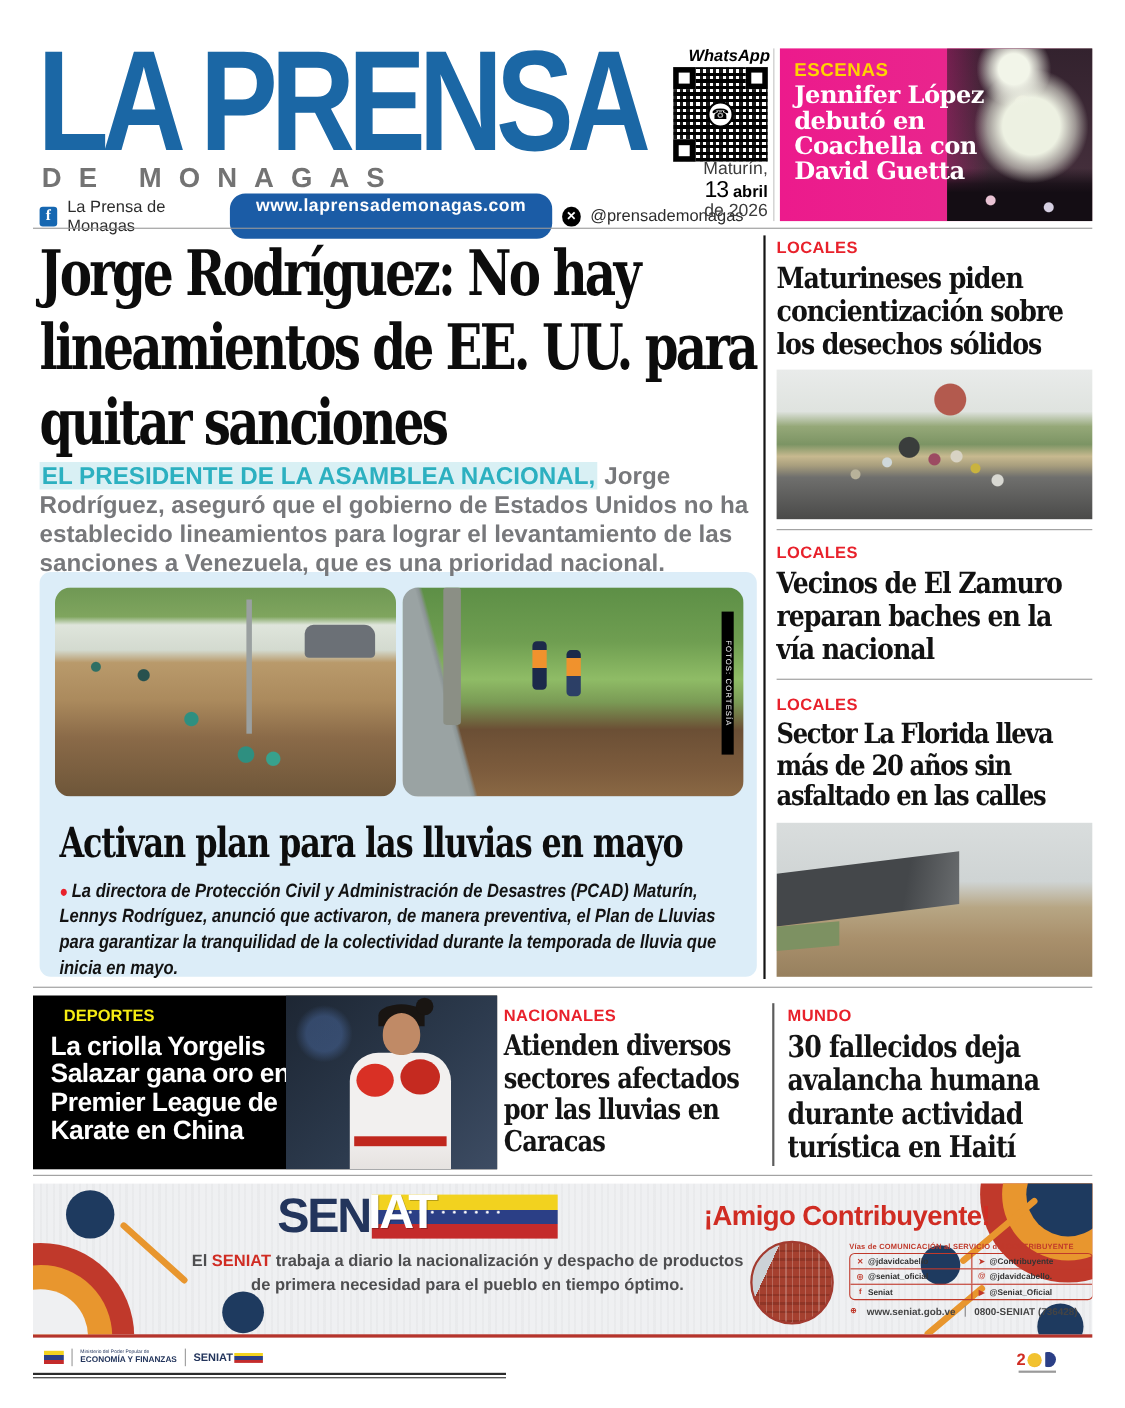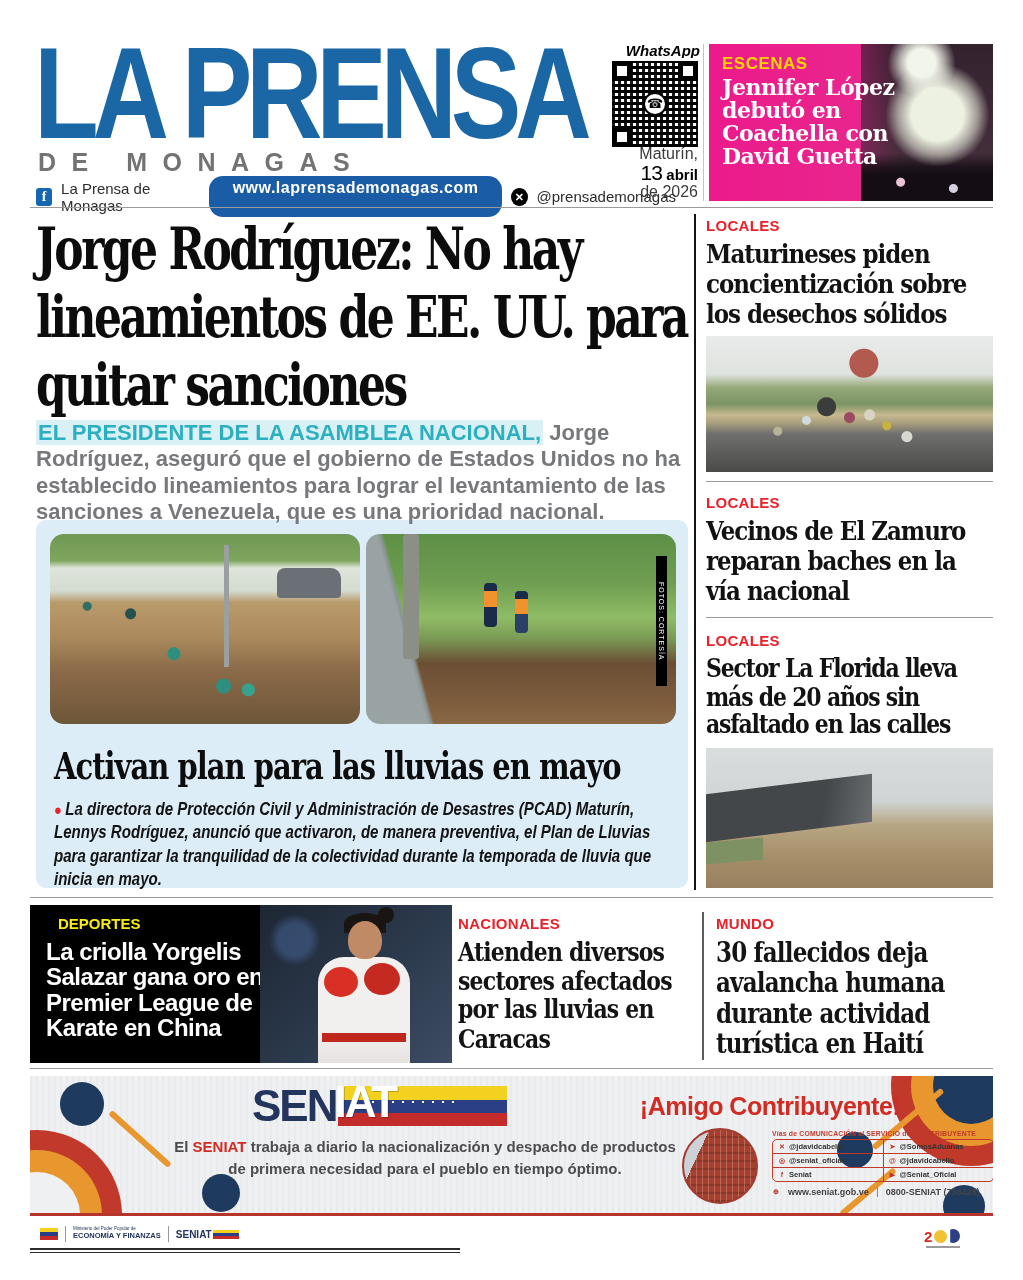--- a/index.html
+++ b/index.html
@@ -374,21 +374,21 @@
     <div class="ad-contact">
       <div class="ad-contact-title">Vías de COMUNICACIÓN al SERVICIO del CONTRIBUYENTE</div>
       <div class="ctable">
         <div class="crow">
           <div class="ccell">
               <span class="cicon">✕</span>
               <span>@jdavidcabello</span>
             </div>
           <div class="ccell">
               <span class="cicon">➤</span>
-              <span>@SomosAduanas</span>
+              <span>@Contribuyente</span>
             </div>
         </div>
         <div class="crow">
           <div class="ccell">
               <span class="cicon">◎</span>
               <span>@seniat_oficial</span>
             </div>
           <div class="ccell">
               <span class="cicon">@</span>
               <span>@jdavidcabello.</span>

